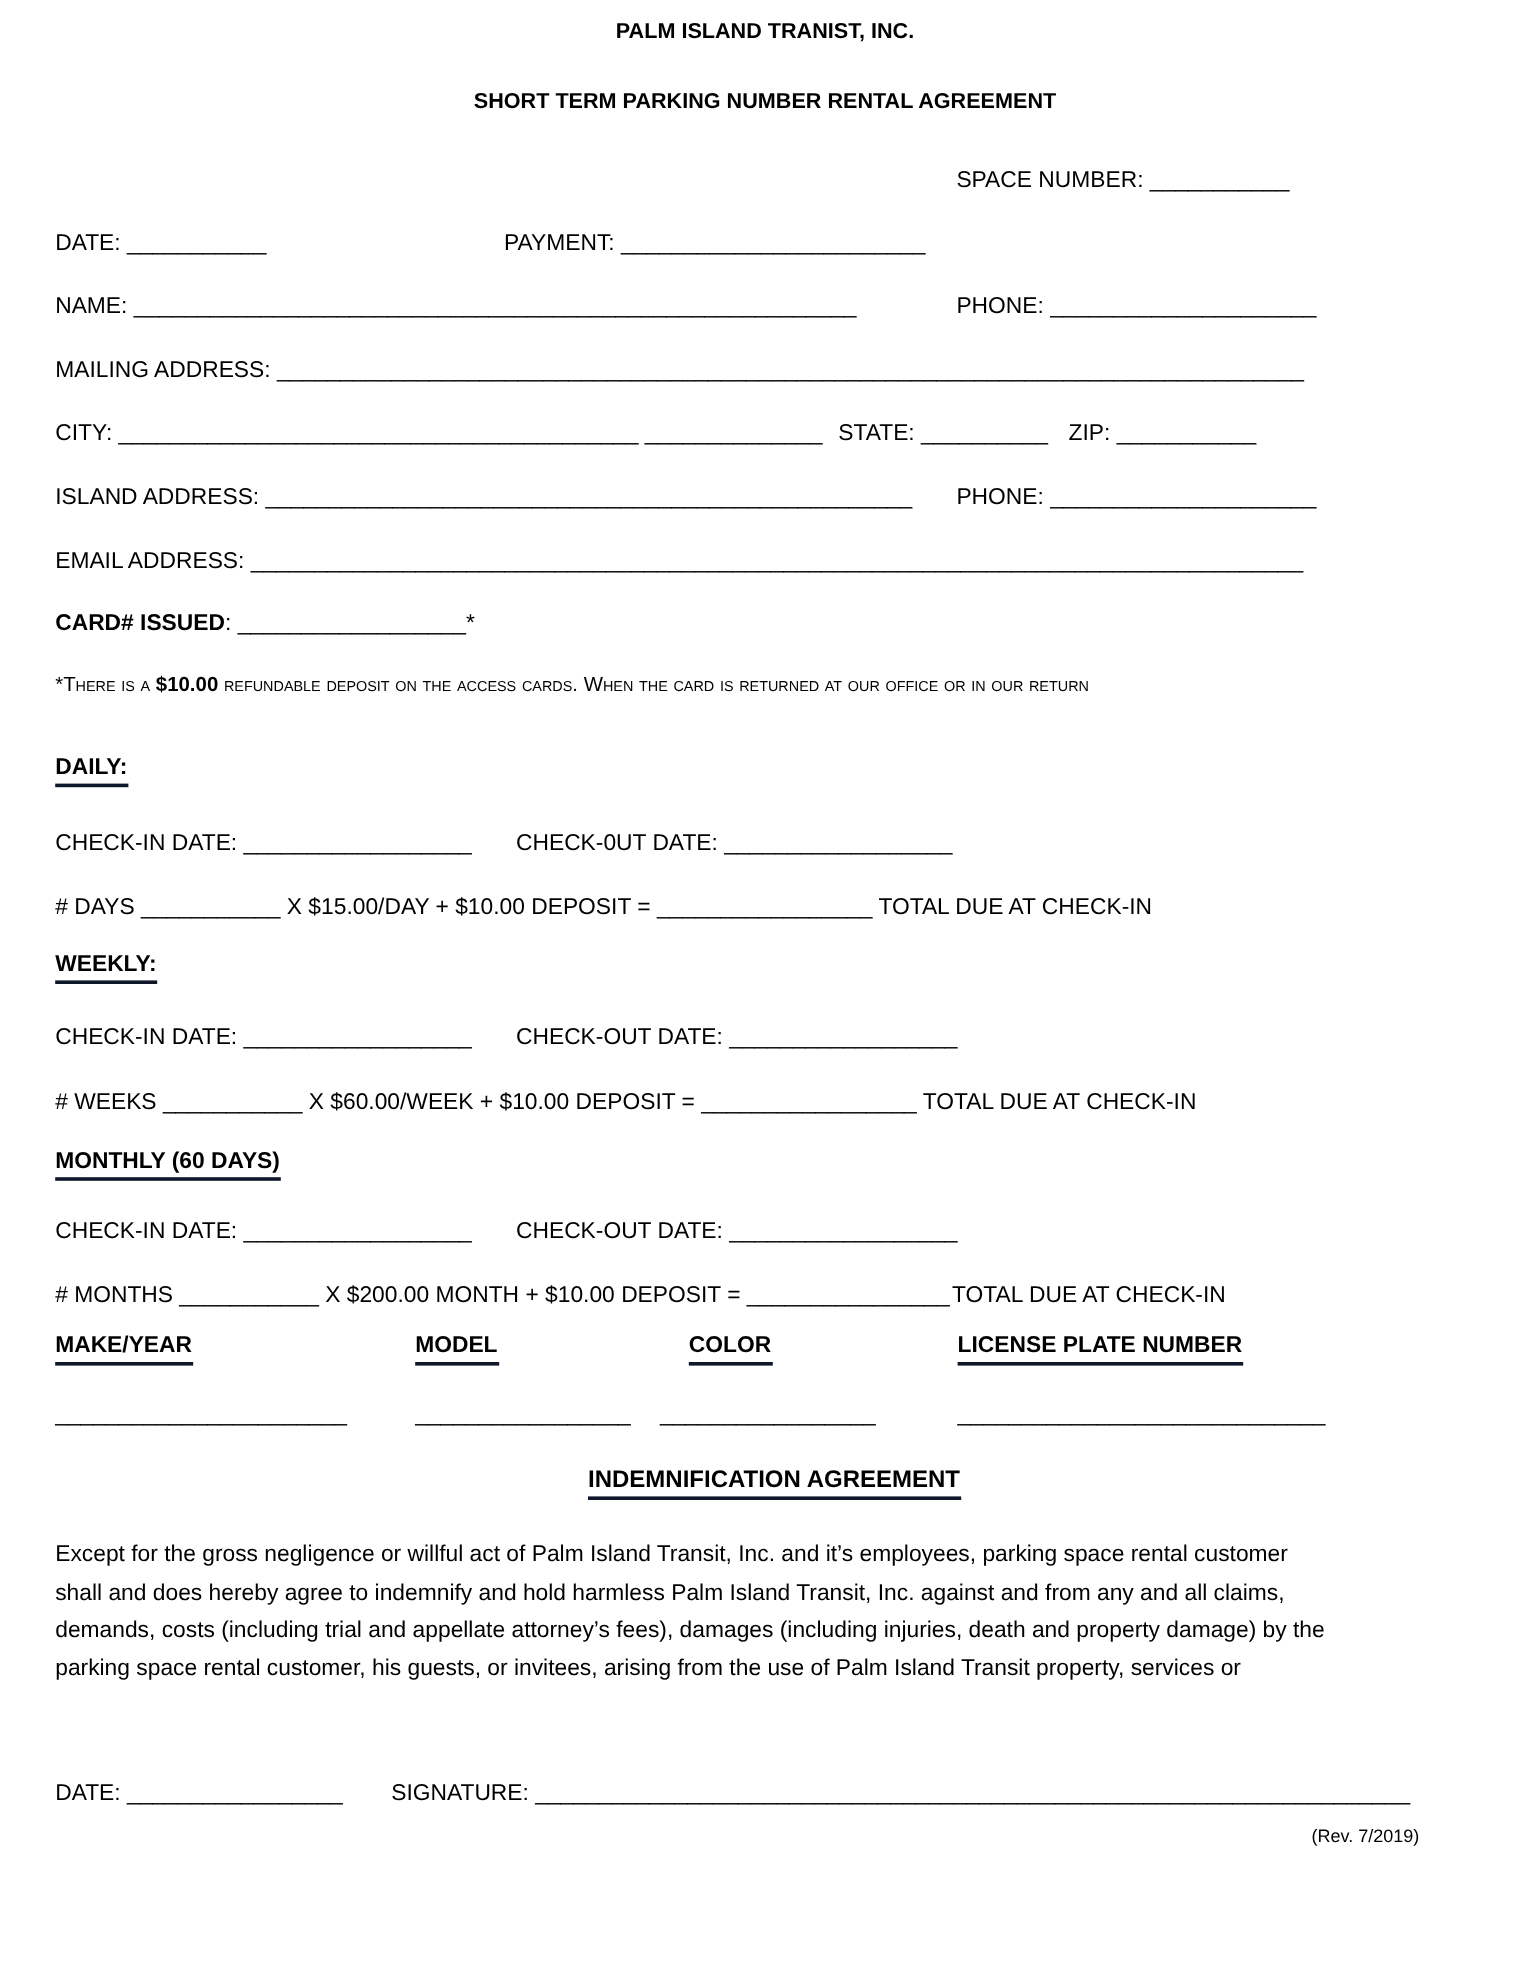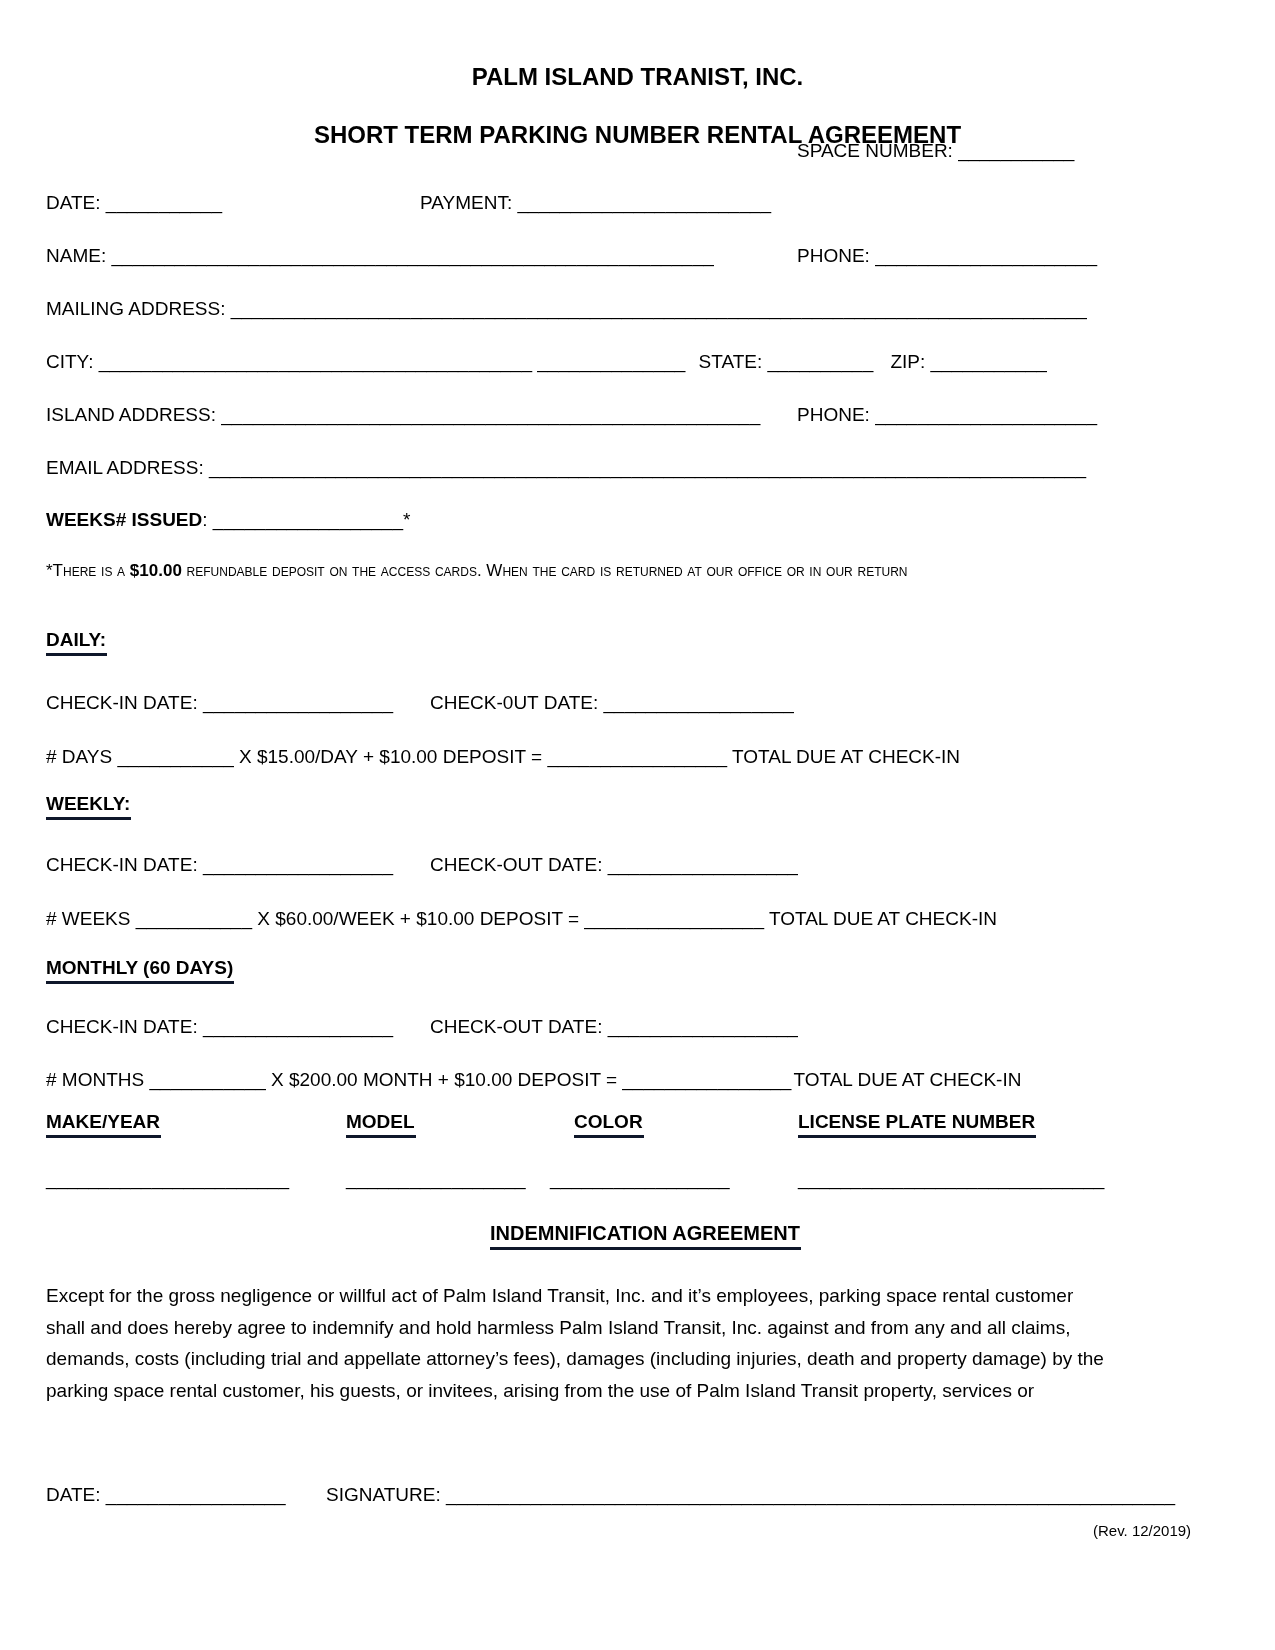--- a/index.html
+++ b/index.html
@@ -3,21 +3,21 @@
 <meta charset="utf-8">
 <style>
   html,body{margin:0;padding:0;background:#fff;}
   .page{
     position:relative;width:1275px;height:1650px;background:#ffffff;
     font-family:"Liberation Sans",sans-serif;font-size:19px;color:#000;
     overflow:hidden;
   }
   .pos{position:absolute;white-space:nowrap;}
   .center{position:absolute;left:0;width:1275px;text-align:center;white-space:nowrap;}
-  .big{font-weight:bold;font-size:24px;margin-top:47px;}
+  .big{font-weight:bold;font-size:18px;}
   .b{font-weight:bold;}
   .hd{display:inline-block;font-weight:bold;border-bottom:3px solid #0f172a;padding:0 1px 2px 0;}
   .hd20{font-size:20px;margin-left:16px;}
   .blank{letter-spacing:0;}
   .sc{font-variant:small-caps;font-size:17px;line-height:29px;}
   .para{position:absolute;left:46px;font-size:19px;line-height:31.5px;white-space:nowrap;}
   .rev{font-size:15px;}
   .nogap{margin-left:2px;}
 </style>
 </head>
@@ -74,21 +74,21 @@
     <span>PHONE:</span>
     <span class="blank">_____________________</span>
   </div>
 
   <div class="pos" style="left:46px;top:457px">
     <span>EMAIL ADDRESS:</span>
     <span class="blank">___________________________________________________________________________________</span>
   </div>
 
   <div class="pos" style="left:46px;top:509px">
-    <span class="b">WEEKS# ISSUED</span><span>:</span>
+    <span class="b">CARD# ISSUED</span><span>:</span>
     <span class="blank">__________________</span><span>*</span>
   </div>
 
   <div class="pos sc" style="left:46px;top:556px">
     <div><span>*There is a </span><span class="b">$10.00</span><span> refundable deposit on the access cards. When the card is returned at our office or in our return</span></div>
   </div>
 
   <div class="pos" style="left:46px;top:629px">
     <span class="hd">DAILY:</span>
   </div>
@@ -175,15 +175,15 @@
 
   <div class="pos" style="left:46px;top:1484px">
     <span>DATE:</span>
     <span class="blank">_________________</span>
   </div>
   <div class="pos" style="left:326px;top:1484px">
     <span>SIGNATURE:</span>
     <span class="blank">_____________________________________________________________________</span>
   </div>
 
-  <div class="pos rev" style="left:1093px;top:1522px">(Rev. 12/2019)</div>
+  <div class="pos rev" style="left:1093px;top:1522px">(Rev. 7/2019)</div>
 
 </div>
 
 </body></html>

